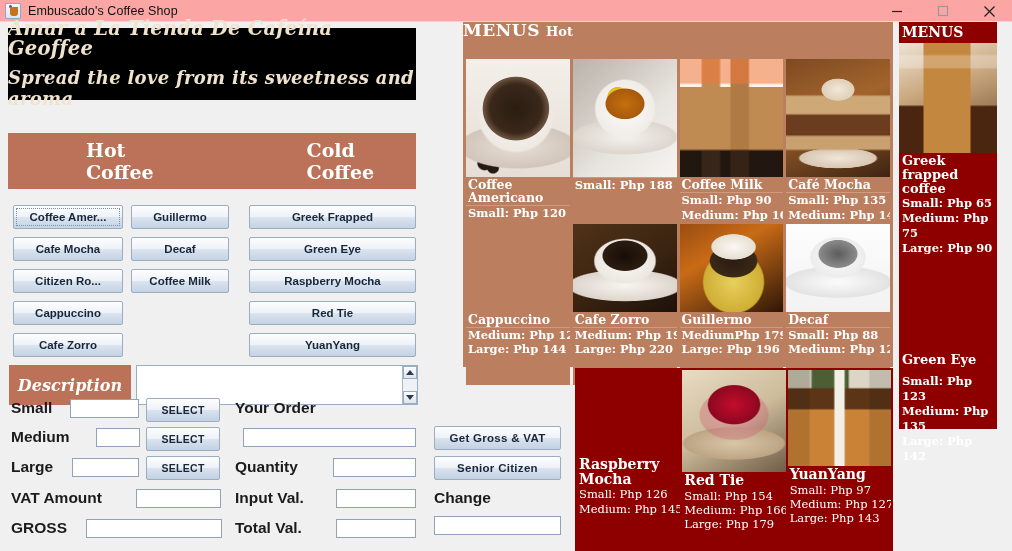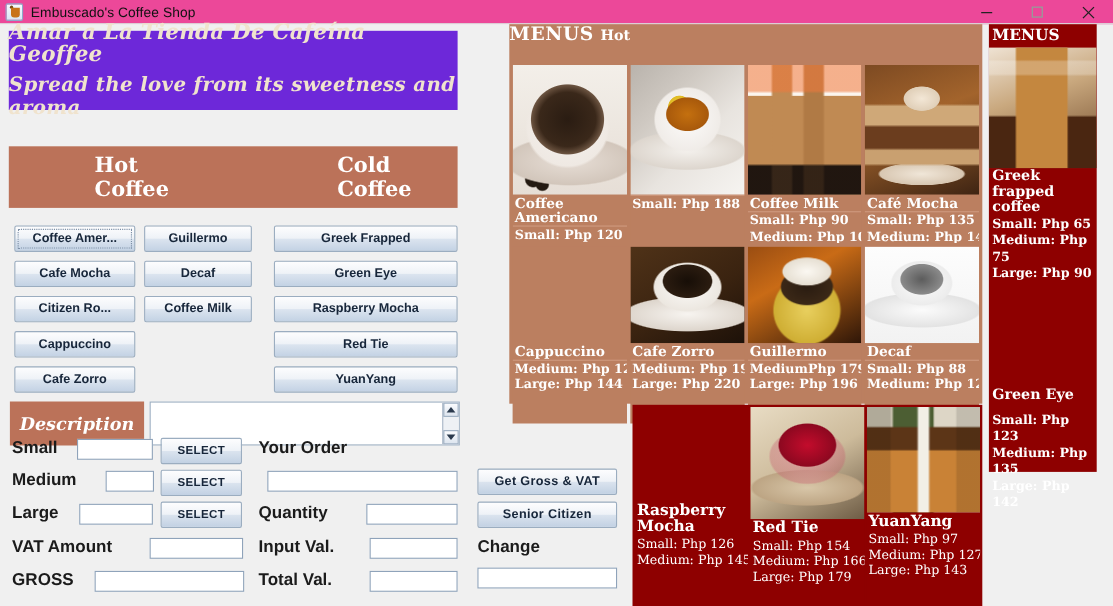--- a/index.html
+++ b/index.html
@@ -8,21 +8,21 @@
     width: 1012px; height: 551px;
     overflow: hidden;
     font-family: "Liberation Sans", sans-serif;
     background: #f0f0f0;
   }
   #app { position: relative; width: 1012px; height: 551px; background:#f0f0f0; }
 
   
   .titlebar {
     position: absolute; left:0; top:0; width:1012px; height:22px;
-    background:#ec4899; border-bottom:1px solid #dcdcdc;
+    background:#fca5a5; border-bottom:1px solid #dcdcdc;
     display:flex; align-items:center;
   }
   .tb-icon {
     width:16px; height:16px; margin-left:5px; margin-right:7px;
     border:1px solid #8fa8c8; background:linear-gradient(#f7fbff,#d8e6f5);
     border-radius:2px; position:relative; flex:none;
   }
   .tb-icon::after{
     content:""; position:absolute; left:4px; top:3px; width:8px; height:9px;
     background:#c8731a; border-radius:0 0 3px 3px;
@@ -37,21 +37,21 @@
     width:46px; height:22px; display:flex; align-items:center; justify-content:center;
     font-size:12px; color:#222;
   }
   .tb-btn svg { display:block; }
 
   
   .leftpanel { position:absolute; left:0; top:22px; width:463px; height:529px; background:#f0f0f0; }
 
   .banner {
     position:absolute; left:8px; top:6px; width:408px; height:72px;
-    background:#6d28d9; color:#f6e7cf;
+    background:#000000; color:#f6e7cf;
     display:flex; flex-direction:column; align-items:center; justify-content:center;
   }
   .banner-title {
     font-family:"DejaVu Serif", serif; font-style:italic; font-weight:bold;
     font-size:19.5px; color:#f0e3cd; letter-spacing:0.2px; line-height:1;
     margin-bottom:9px;
   }
   .banner-sub {
     font-family:"DejaVu Serif", serif; font-style:italic; font-weight:bold;
     font-size:18px; color:#f0e3cd; letter-spacing:0.3px;

